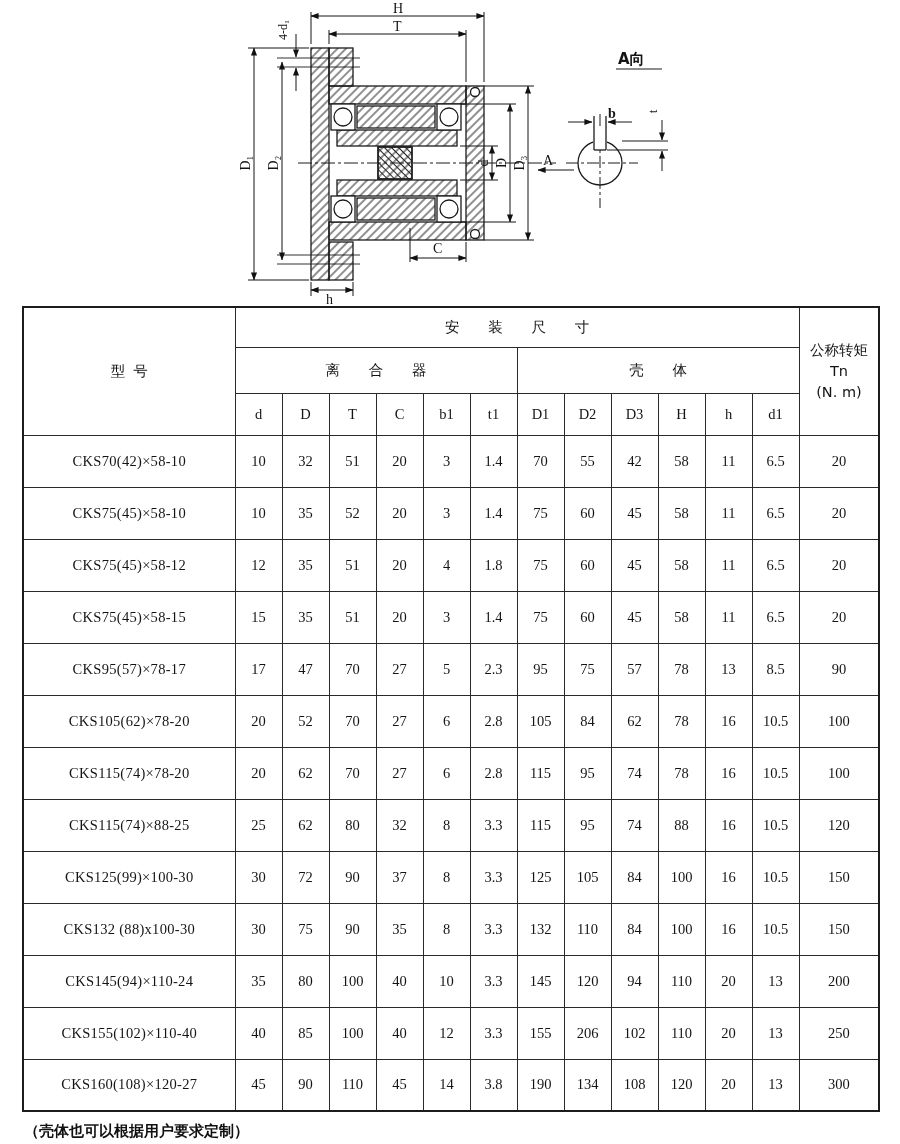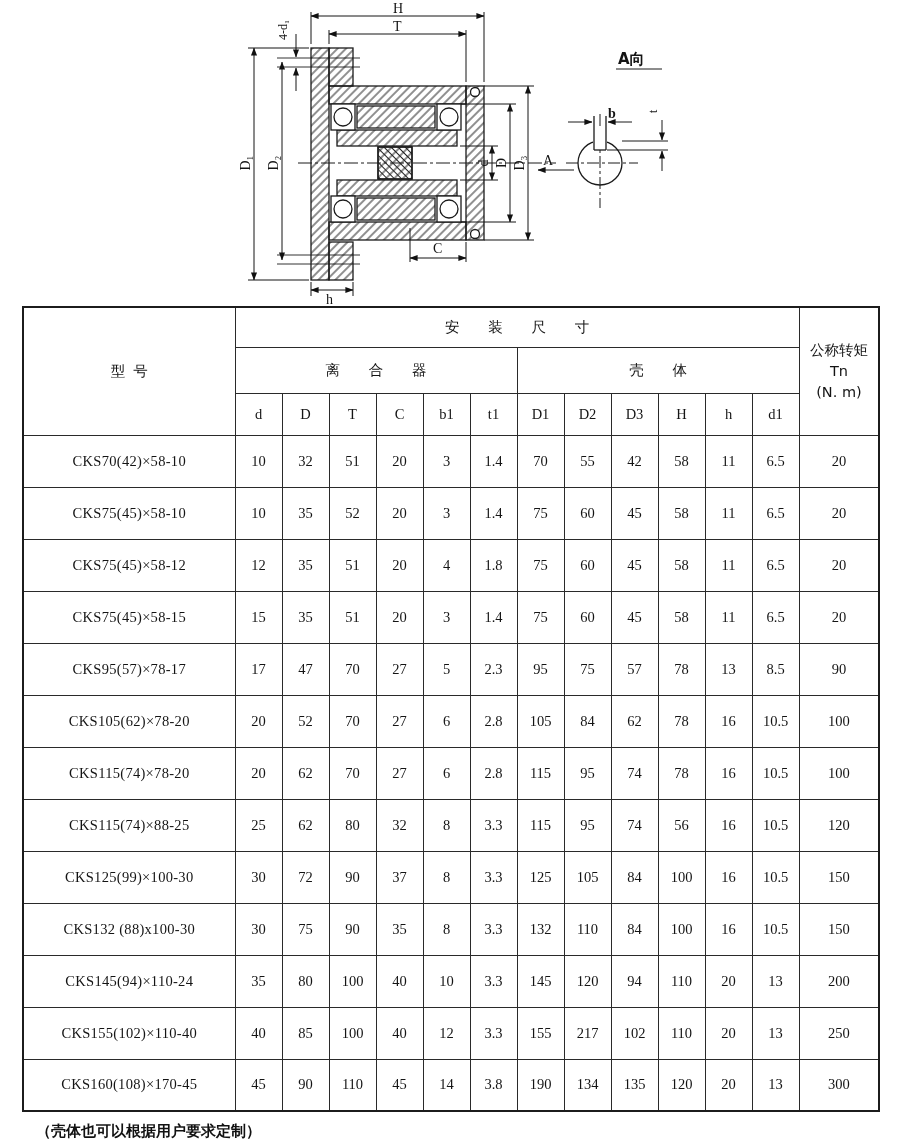--- a/index.html
+++ b/index.html
@@ -16,21 +16,21 @@
   table.spec td{border:1px solid #2a2a2a;text-align:center;vertical-align:middle;
                 font-size:14.5px;color:#141414;padding:0 2px;overflow:hidden;}
   tr.hrow1{height:40px;} tr.hrow2{height:46px;} tr.hrow3{height:42px;}
   td.zh{font-family:Liberation Mono, monospace;font-size:15px;letter-spacing:10px;text-indent:10px;}
   td.zh-model{font-family:"DejaVu Sans","Liberation Sans",sans-serif;font-size:15px;letter-spacing:8px;text-indent:8px;}
   td.torquehead{font-family:"DejaVu Sans","Liberation Sans",sans-serif;font-size:13.5px;line-height:1.45;letter-spacing:0;}
   td.colhead{font-size:15px;}
   table.spec tbody tr{height:52px;margin-top:12px;}
   table.spec tbody td{font-size:14.5px;}
   td.model{text-align:center;font-size:14.5px;letter-spacing:0.3px;}
-  .footnote{margin:10px 0 0 36px;font-family:Liberation Mono, monospace;
+  .footnote{margin:10px 0 0 24px;font-family:Liberation Mono, monospace;
             font-weight:bold;font-size:15px;color:#111;}
 </style>
 </head>
 <body>
 
 <div class="drawing-wrap">
 <svg width="900" height="306" viewBox="0 0 900 306">
   <defs>
     <pattern id="h1" width="6" height="6" patternUnits="userSpaceOnUse" patternTransform="rotate(45)">
       <line x1="3" y1="-1" x2="3" y2="7" stroke="#222" stroke-width="1"></line>
@@ -318,21 +318,21 @@
         <td class="model">CKS115(74)×88-25</td>
         <td>25</td>
         <td>62</td>
         <td>80</td>
         <td>32</td>
         <td>8</td>
         <td>3.3</td>
         <td>115</td>
         <td>95</td>
         <td>74</td>
-        <td>56</td>
+        <td>88</td>
         <td>16</td>
         <td>10.5</td>
         <td>120</td>
       </tr>
       <tr>
         <td class="model">CKS125(99)×100-30</td>
         <td>30</td>
         <td>72</td>
         <td>90</td>
         <td>37</td>
@@ -380,38 +380,38 @@
       </tr>
       <tr>
         <td class="model">CKS155(102)×110-40</td>
         <td>40</td>
         <td>85</td>
         <td>100</td>
         <td>40</td>
         <td>12</td>
         <td>3.3</td>
         <td>155</td>
-        <td>217</td>
+        <td>206</td>
         <td>102</td>
         <td>110</td>
         <td>20</td>
         <td>13</td>
         <td>250</td>
       </tr>
       <tr>
-        <td class="model">CKS160(108)×170-45</td>
+        <td class="model">CKS160(108)×120-27</td>
         <td>45</td>
         <td>90</td>
         <td>110</td>
         <td>45</td>
         <td>14</td>
         <td>3.8</td>
         <td>190</td>
         <td>134</td>
-        <td>135</td>
+        <td>108</td>
         <td>120</td>
         <td>20</td>
         <td>13</td>
         <td>300</td>
       </tr>
     </tbody>
 </table>
 
 <div class="footnote">（壳体也可以根据用户要求定制）</div>
 

